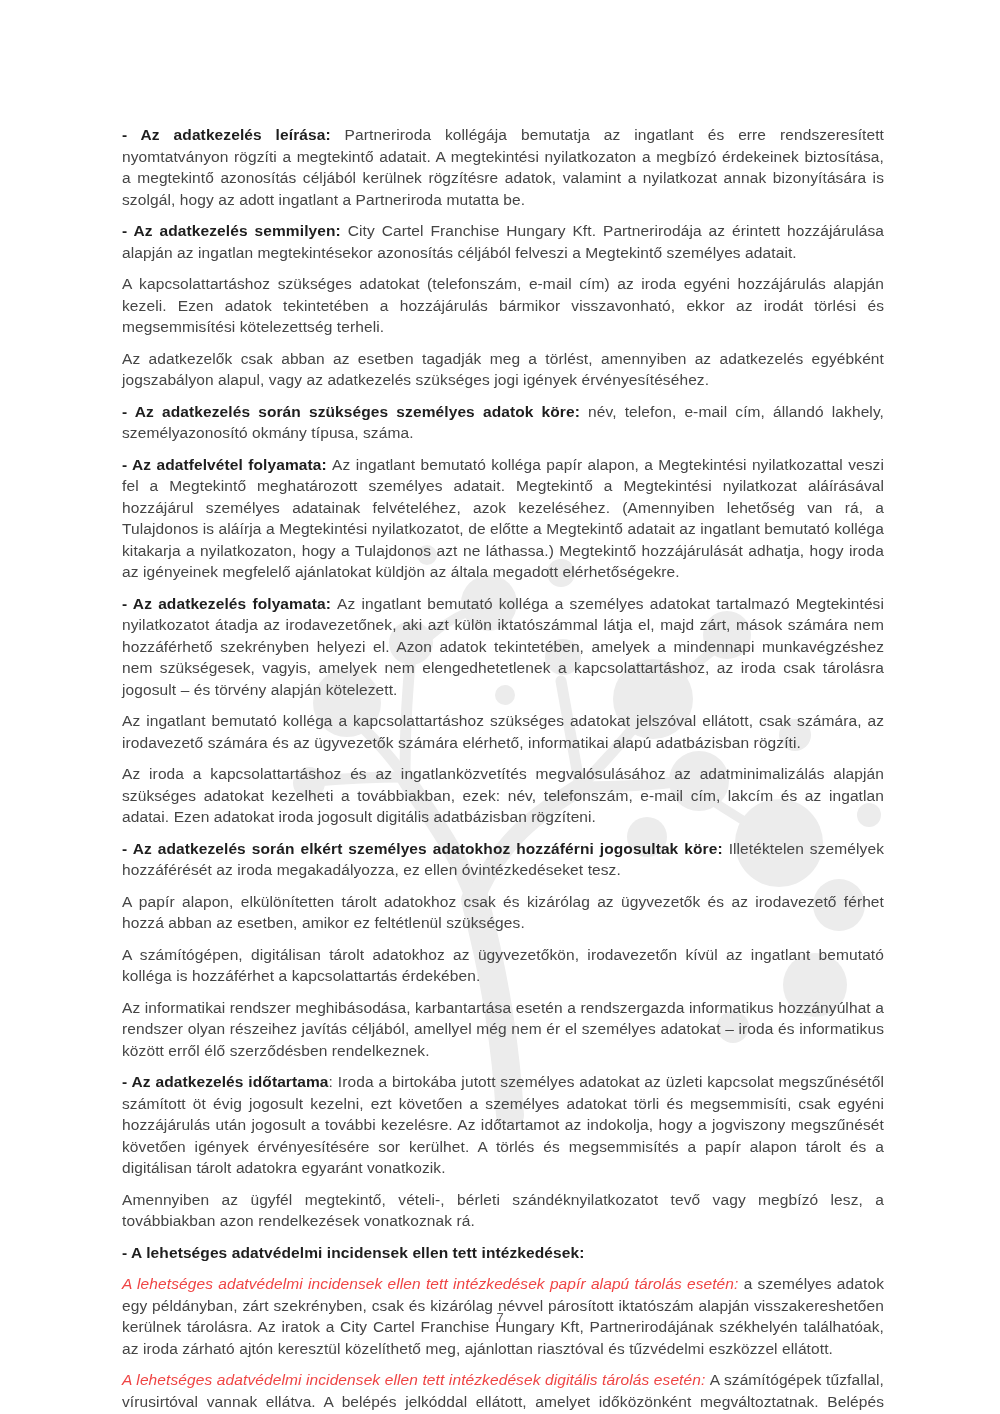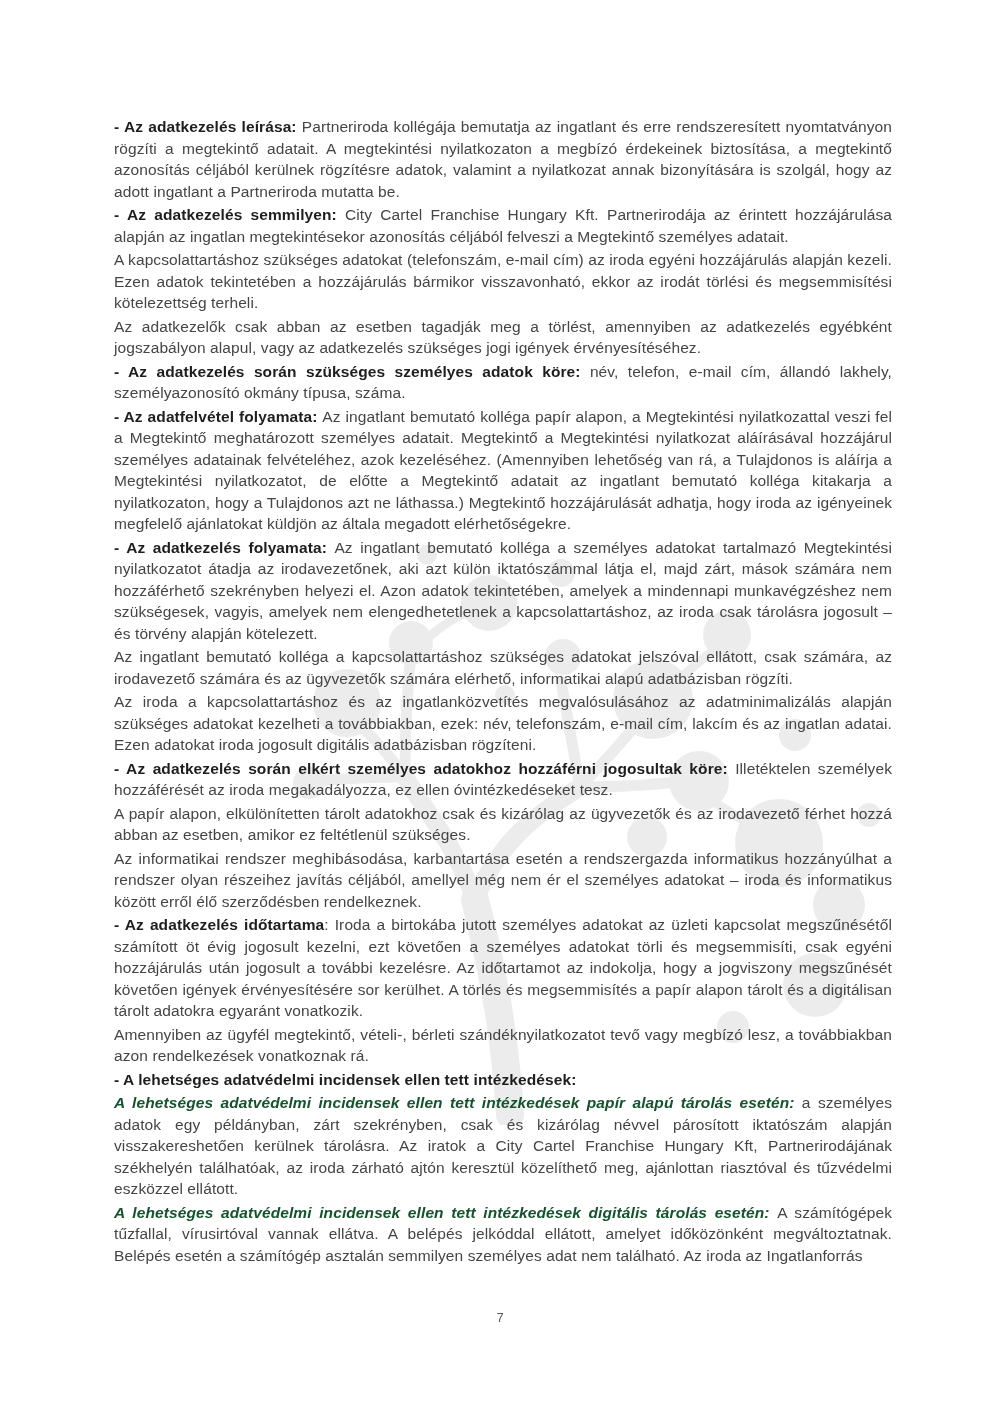--- a/index.html
+++ b/index.html
@@ -25,24 +25,24 @@
     left:112px;
     top:114px;
     width:782px;
     z-index:1;
     font-size:15.5px;
     line-height:21.5px;
     letter-spacing:0.1px;
     color:#454545;
     text-align:justify;
   }
-  .content p{margin:2px;padding:0;}
+  .content p{margin:10px;padding:0;}
   .run-normal{font-weight:400;font-style:normal;}
   .run-bold{font-weight:700;font-style:normal;color:#1e1e1e;}
-  .run-bold-italic{font-weight:700;font-style:italic;color:#14532d;}
+  .run-bold-italic{font-weight:400;font-style:italic;color:#ef4444;}
   .footer{
     position:absolute;
     left:0;
     top:1310px;
     width:1000px;
     text-align:center;
     z-index:1;
     font-size:13px;
     color:#5a5a5a;
   }
@@ -94,20 +94,21 @@
       <p><span class="run-bold">- Az adatkezelés semmilyen: </span><span class="run-normal">City Cartel Franchise Hungary Kft. Partnerirodája az érintett hozzájárulása alapján az ingatlan megtekintésekor azonosítás céljából felveszi a Megtekintő személyes adatait.</span></p>
       <p><span class="run-normal">A kapcsolattartáshoz szükséges adatokat (telefonszám, e-mail cím) az iroda egyéni hozzájárulás alapján kezeli. Ezen adatok tekintetében a hozzájárulás bármikor visszavonható, ekkor az irodát törlési és megsemmisítési kötelezettség terheli.</span></p>
       <p><span class="run-normal">Az adatkezelők csak abban az esetben tagadják meg a törlést, amennyiben az adatkezelés egyébként jogszabályon alapul, vagy az adatkezelés szükséges jogi igények érvényesítéséhez.</span></p>
       <p><span class="run-bold">- Az adatkezelés során szükséges személyes adatok köre: </span><span class="run-normal">név, telefon, e-mail cím, állandó lakhely, személyazonosító okmány típusa, száma.</span></p>
       <p><span class="run-bold">- Az adatfelvétel folyamata: </span><span class="run-normal">Az ingatlant bemutató kolléga papír alapon, a Megtekintési nyilatkozattal veszi fel a Megtekintő meghatározott személyes adatait. Megtekintő a Megtekintési nyilatkozat aláírásával hozzájárul személyes adatainak felvételéhez, azok kezeléséhez. (Amennyiben lehetőség van rá, a Tulajdonos is aláírja a Megtekintési nyilatkozatot, de előtte a Megtekintő adatait az ingatlant bemutató kolléga kitakarja a nyilatkozaton, hogy a Tulajdonos azt ne láthassa.) Megtekintő hozzájárulását adhatja, hogy iroda az igényeinek megfelelő ajánlatokat küldjön az általa megadott elérhetőségekre.</span></p>
       <p><span class="run-bold">- Az adatkezelés folyamata: </span><span class="run-normal">Az ingatlant bemutató kolléga a személyes adatokat tartalmazó Megtekintési nyilatkozatot átadja az irodavezetőnek, aki azt külön iktatószámmal látja el, majd zárt, mások számára nem hozzáférhető szekrényben helyezi el. Azon adatok tekintetében, amelyek a mindennapi munkavégzéshez nem szükségesek, vagyis, amelyek nem elengedhetetlenek a kapcsolattartáshoz, az iroda csak tárolásra jogosult – és törvény alapján kötelezett.</span></p>
       <p><span class="run-normal">Az ingatlant bemutató kolléga a kapcsolattartáshoz szükséges adatokat jelszóval ellátott, csak számára, az irodavezető számára és az ügyvezetők számára elérhető, informatikai alapú adatbázisban rögzíti.</span></p>
       <p><span class="run-normal">Az iroda a kapcsolattartáshoz és az ingatlanközvetítés megvalósulásához az adatminimalizálás alapján szükséges adatokat kezelheti a továbbiakban, ezek: név, telefonszám, e-mail cím, lakcím és az ingatlan adatai. Ezen adatokat iroda jogosult digitális adatbázisban rögzíteni.</span></p>
       <p><span class="run-bold">- Az adatkezelés során elkért személyes adatokhoz hozzáférni jogosultak köre: </span><span class="run-normal">Illetéktelen személyek hozzáférését az iroda megakadályozza, ez ellen óvintézkedéseket tesz.</span></p>
       <p><span class="run-normal">A papír alapon, elkülönítetten tárolt adatokhoz csak és kizárólag az ügyvezetők és az irodavezető  férhet hozzá abban az esetben, amikor ez feltétlenül szükséges.</span></p>
+      <p><span class="run-normal">A számítógépen, digitálisan tárolt adatokhoz az ügyvezetőkön, irodavezetőn kívül az ingatlant bemutató kolléga is hozzáférhet a kapcsolattartás érdekében.</span></p>
       <p><span class="run-normal">Az informatikai rendszer meghibásodása, karbantartása esetén a rendszergazda informatikus hozzányúlhat a rendszer olyan részeihez javítás céljából, amellyel még nem ér el személyes adatokat – iroda és informatikus között erről élő szerződésben rendelkeznek.</span></p>
       <p><span class="run-bold">- Az adatkezelés időtartama</span><span class="run-normal">: Iroda a birtokába jutott személyes adatokat az üzleti kapcsolat megszűnésétől számított öt évig jogosult kezelni, ezt követően a személyes adatokat törli és megsemmisíti, csak egyéni hozzájárulás után jogosult a további kezelésre. Az időtartamot az indokolja, hogy a jogviszony megszűnését követően igények érvényesítésére sor kerülhet. A törlés és megsemmisítés a papír alapon tárolt és a digitálisan tárolt adatokra egyaránt vonatkozik.</span></p>
       <p><span class="run-normal">Amennyiben az ügyfél megtekintő, vételi-, bérleti szándéknyilatkozatot tevő vagy megbízó lesz, a továbbiakban azon rendelkezések vonatkoznak rá.</span></p>
       <p><span class="run-bold">- A lehetséges adatvédelmi incidensek ellen tett intézkedések:</span></p>
       <p><span class="run-bold-italic">A lehetséges adatvédelmi incidensek ellen tett intézkedések papír alapú tárolás esetén: </span><span class="run-normal">a személyes adatok egy példányban, zárt szekrényben, csak és kizárólag névvel párosított iktatószám alapján visszakereshetően kerülnek tárolásra. Az iratok a City Cartel Franchise Hungary Kft,  Partnerirodájának székhelyén találhatóak, az iroda zárható ajtón keresztül közelíthető meg, ajánlottan riasztóval és tűzvédelmi eszközzel ellátott.</span></p>
       <p><span class="run-bold-italic">A lehetséges adatvédelmi incidensek ellen tett intézkedések digitális tárolás esetén: </span><span class="run-normal">A számítógépek tűzfallal, vírusirtóval vannak ellátva. A belépés jelkóddal ellátott, amelyet időközönként megváltoztatnak. Belépés esetén a számítógép asztalán semmilyen személyes adat nem található. Az iroda az Ingatlanforrás</span></p>
     </div>
 
   <div class="footer">7</div>
 

